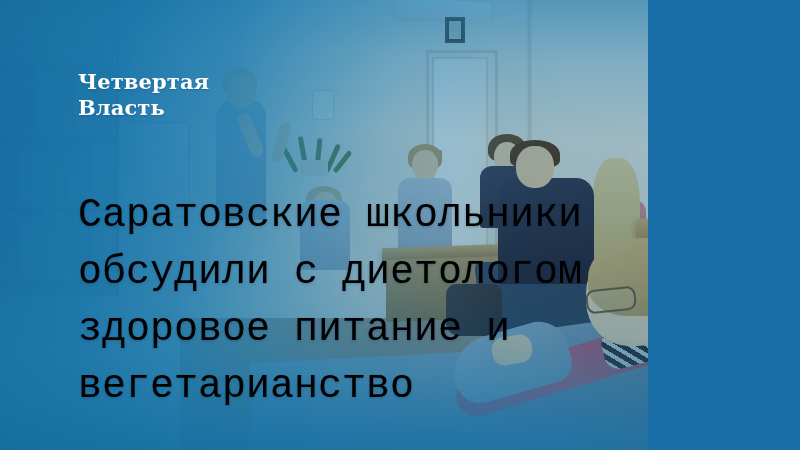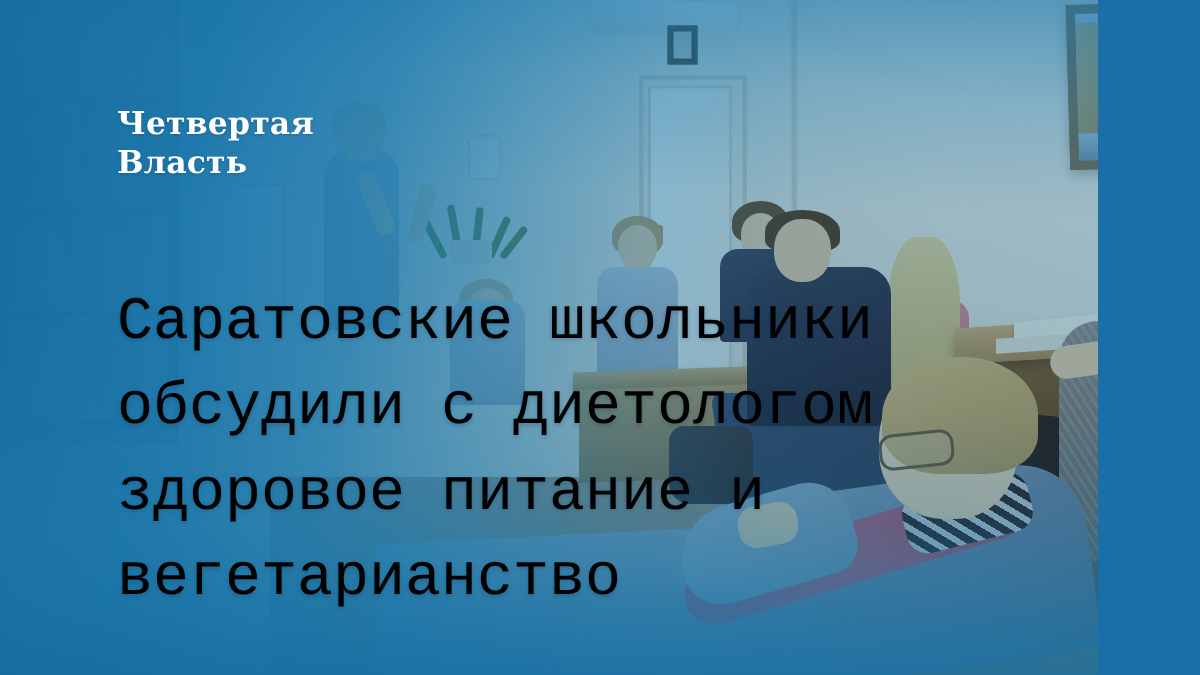--- a/index.html
+++ b/index.html
@@ -7,25 +7,24 @@
     margin: 0;
     padding: 0;
     background: #1b6fa8;
   }
   body {
     font-family: "Liberation Sans", sans-serif;
   }
 
   .card {
     position: relative;
-    width: 704px;
+    width: 648px;
     height: 450px;
     overflow: hidden;
     background: #2b7cb0;
-    padding-left: 28px;
   }
 
   
   .photo {
     position: absolute;
     inset: 0;
     overflow: hidden;
     background:
       linear-gradient(180deg, #e9e7de 0%, #e5e3d9 46%, #dedbd0 60%, #cfccc2 100%);
   }

